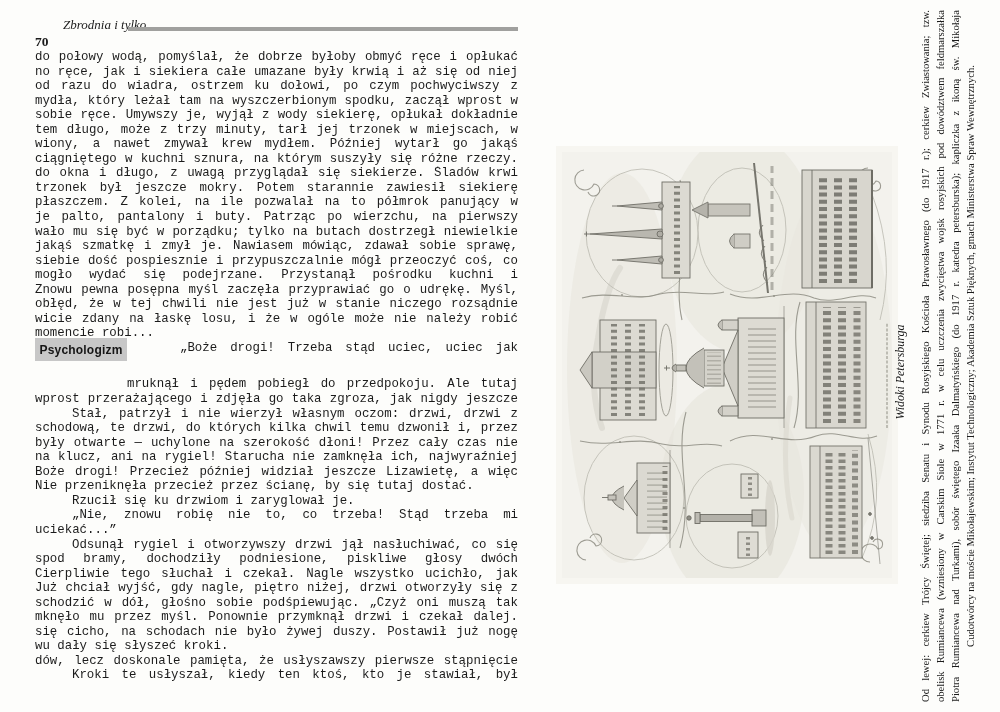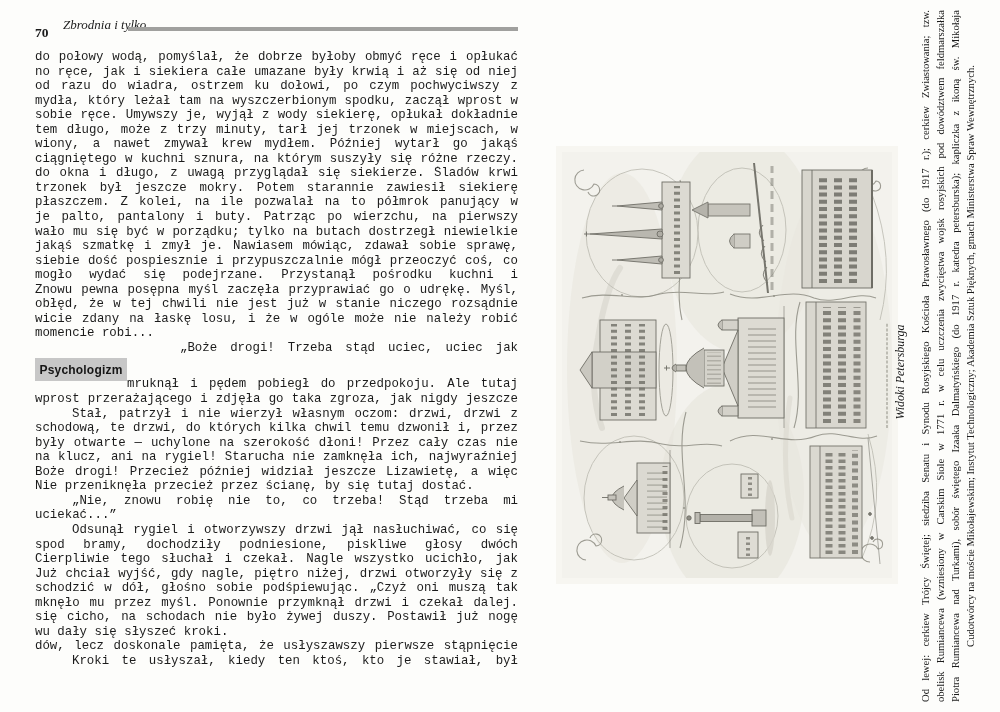--- a/index.html
+++ b/index.html
@@ -2,35 +2,35 @@
 <html lang="pl"><head>
 <meta charset="utf-8">
 <style>
   html,body{margin:0;padding:0;}
   body{
     width:1000px;height:712px;position:relative;overflow:hidden;
     background:#fdfdfb;color:#1b1b1b;
     font-family:"Liberation Serif",serif;
   }
   
-  .page-number{position:absolute;left:35px;top:25px;font-size:13.5px;font-weight:bold;}
+  .page-number{position:absolute;left:35px;top:34px;font-size:13.5px;font-weight:bold;}
   .running-title{position:absolute;left:63px;top:17px;font-size:13px;font-style:italic;}
   .header-rule{position:absolute;left:128px;top:27px;width:390px;height:4px;background:#a0a09e;}
   
   .body-text{position:absolute;left:35px;top:50px;width:483px;font-family:Liberation Mono, monospace;}
   .bline{
     font-size:12.4px;line-height:14.55px;height:14.55px;overflow:hidden;
     text-align:justify;text-align-last:justify;white-space:normal;
   }
   .bline.end{text-align-last:left;}
   .bline.ind{text-indent:22px;margin-left:15px;}
   
   .margin-note{
     position:absolute;left:35px;top:338px;width:92px;height:23px;
-    background:#c7c7c7;display:flex;align-items:center;justify-content:center;margin-top:20px;
+    background:#c7c7c7;display:flex;align-items:center;justify-content:center;
   }
   .margin-note span{
     font-family:"Liberation Sans",sans-serif;font-weight:bold;font-size:12px;color:#161616;
     letter-spacing:.2px;
   }
   
   .plate-backing{position:absolute;left:556px;top:146px;width:342px;height:438px;background:#f7f6f1;}
   .engraving-wrap{
     position:absolute;left:514px;top:200px;width:426px;height:330px;
     transform:rotate(-90deg);
@@ -80,20 +80,21 @@
     <div class="bline end">momencie robi...</div>
     <div class="bline ind" style="padding-left: 108px;">„Boże drogi! Trzeba stąd uciec, uciec jak najszybciej!” —</div>
     <div class="bline" style="padding-left: 92px; margin-top: 22px;">mruknął i pędem pobiegł do przedpokoju. Ale tutaj zobaczył coś</div>
     <div class="bline end">wprost przerażającego i zdjęła go taka zgroza, jak nigdy jeszcze w życiu.</div>
     <div class="bline ind">Stał, patrzył i nie wierzył własnym oczom: drzwi, drzwi z przedpokoju na klatkę</div>
     <div class="bline">schodową, te drzwi, do których kilka chwil temu dzwonił i, przez które tutaj wszedł,</div>
     <div class="bline">były otwarte — uchylone na szerokość dłoni! Przez cały czas nie były zamknięte — ani</div>
     <div class="bline">na klucz, ani na rygiel! Starucha nie zamknęła ich, najwyraźniej przez ostrożność.</div>
     <div class="bline">Boże drogi! Przecież później widział jeszcze Lizawietę, a więc musiała jakoś wejść!</div>
     <div class="bline end">Nie przeniknęła przecież przez ścianę, by się tutaj dostać.</div>
+    <div class="bline end ind">Rzucił się ku drzwiom i zaryglował je.</div>
     <div class="bline ind">„Nie, znowu robię nie to, co trzeba! Stąd trzeba mi uciekać, przede wszystkim</div>
     <div class="bline end">uciekać...”</div>
     <div class="bline ind">Odsunął rygiel i otworzywszy drzwi jął nasłuchiwać, co się dzieje na schodach.</div>
     <div class="bline">spod bramy, dochodziły podniesione, piskliwe głosy dwóch jegomościów, którzy naj-</div>
     <div class="bline">Cierpliwie tego słuchał i czekał. Nagle wszystko ucichło, jak nożem uciął; rozeszli się.</div>
     <div class="bline">Już chciał wyjść, gdy nagle, piętro niżej, drzwi otworzyły się z hukiem i ktoś zaczął</div>
     <div class="bline">schodzić w dół, głośno sobie podśpiewując. „Czyż oni muszą tak hałasować?” — prze-</div>
     <div class="bline">mknęło mu przez myśl. Ponownie przymknął drzwi i czekał dalej. Wreszcie zrobiło</div>
     <div class="bline">się cicho, na schodach nie było żywej duszy. Postawił już nogę za progiem, gdy zno-</div>
     <div class="bline end">wu dały się słyszeć kroki.</div>

